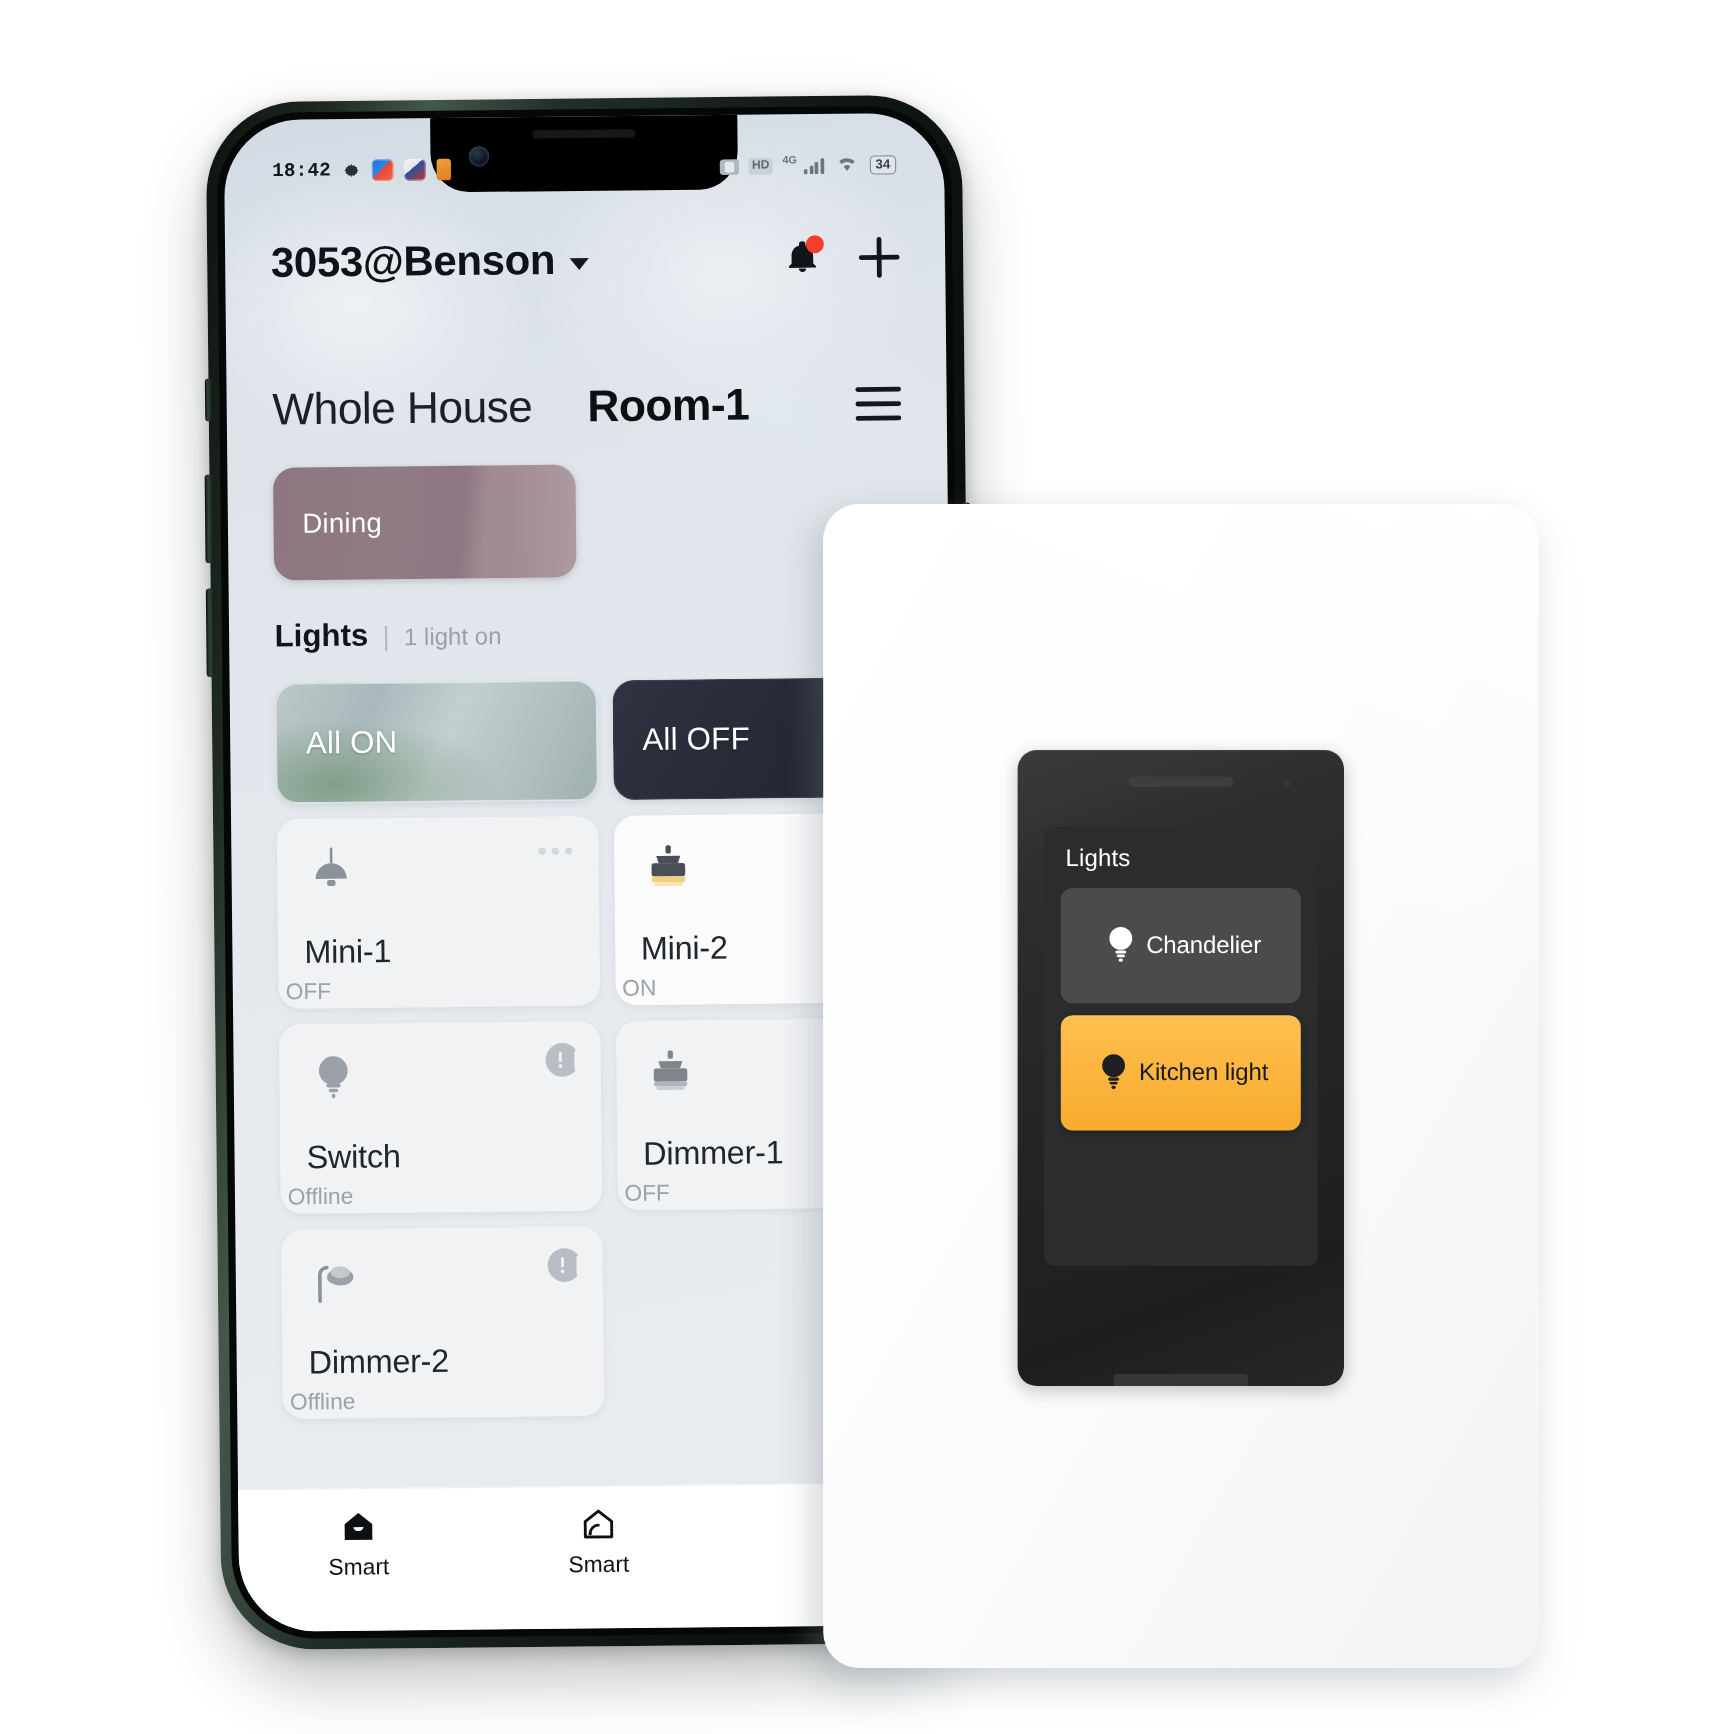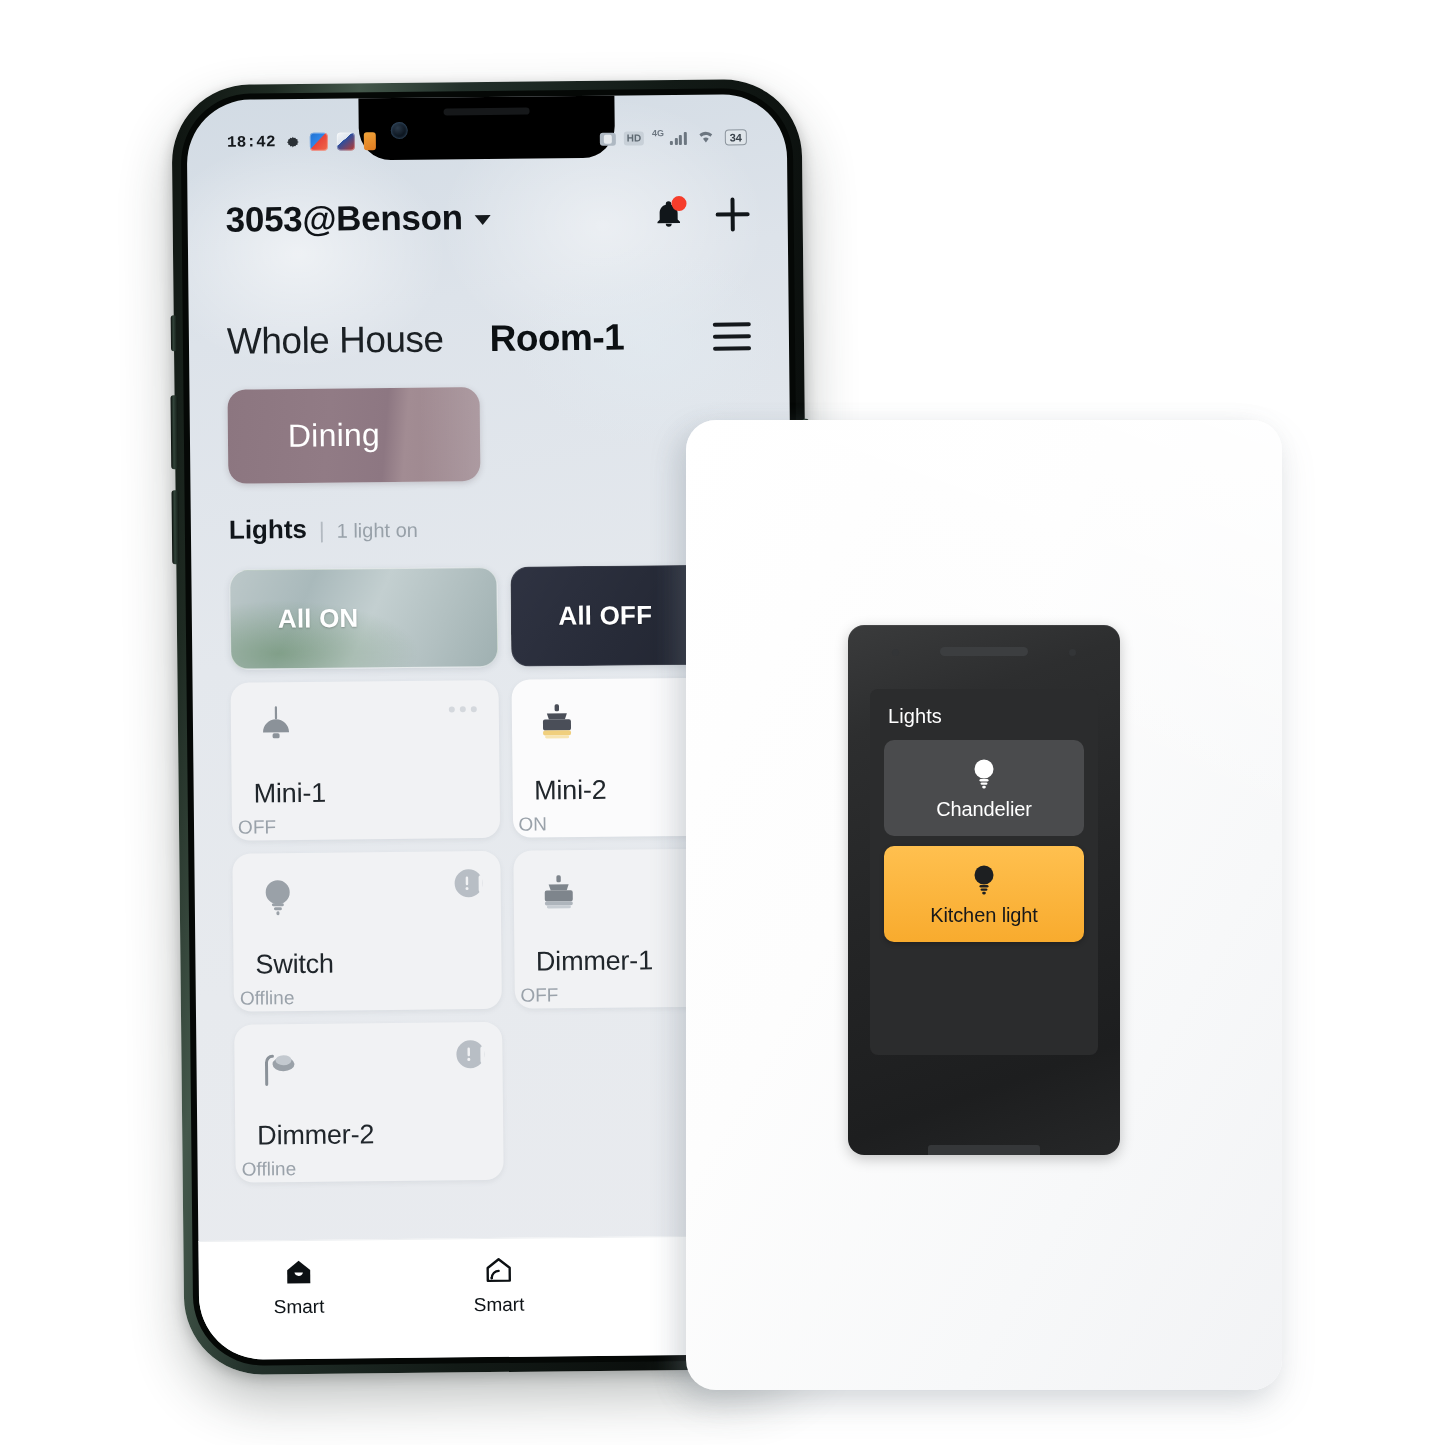--- a/index.html
+++ b/index.html
@@ -132,21 +132,21 @@
     width:252px;height:94px;border-radius:18px;position:relative;overflow:hidden;
     background:linear-gradient(95deg,#8c7680 0%,#917b85 40%,#8d7782 62%,#a28c93 70%,#9a848c 100%);
     box-shadow:0 2px 6px rgba(80,70,78,.22);cursor:pointer;
   }
   .scene-card::after{
     content:"";position:absolute;right:0;top:0;width:60px;height:100%;
     background:linear-gradient(90deg,rgba(255,255,255,0),rgba(255,255,255,.18));
   }
   .scene-label{
     position:absolute;left:24px;top:50%;transform:translateY(-50%);
-    font-size:32px;color:#ffffff;letter-spacing:.2px;margin-left:36px;
+    font-size:23px;color:#ffffff;letter-spacing:.2px;
   }
 
   
   .sec-title{
     position:absolute;left:38px;top:415px;display:flex;align-items:baseline;gap:12px;z-index:5;
   }
   .sec-title .main{font-size:26px;font-weight:700;color:#10151a;}
   .sec-title .div{font-size:22px;color:#b3bac1;}
   .sec-title .sub{font-size:20px;color:#98a1a9;}
 
@@ -164,23 +164,22 @@
       radial-gradient(ellipse at 18% 85%,rgba(96,138,96,.55),rgba(96,138,96,0) 45%),
       linear-gradient(115deg,#bcc8c9 0%,#a9b9bb 28%,#c3cfd0 52%,#b2c0c1 76%,#9fb0b1 100%);
     border:1.5px solid rgba(255,255,255,.55);
   }
   .allbtn.off{
     background:linear-gradient(120deg,#2f3342 0%,#272b38 45%,#1f222d 100%);
     border:1.5px solid rgba(255,255,255,.10);
   }
   .allbtn span{
     position:absolute;left:24px;top:50%;transform:translateY(-50%);
-    font-size:26px;color:#ffffff;font-weight:700;letter-spacing:.2px;
+    font-size:26px;color:#ffffff;font-weight:400;letter-spacing:.2px;
     text-shadow:0 1px 2px rgba(0,0,0,.22);
-    margin-left:23px;
   }
 
   .dev{
     height:158px;border-radius:18px;background:#f1f2f4;position:relative;cursor:pointer;
     box-shadow:0 2px 5px rgba(100,110,120,.10);
   }
   .dev.bright{background:#fbfbfc;}
   .dev-icon{position:absolute;left:22px;top:20px;width:46px;height:46px;}
   .dev-name{position:absolute;left:22px;top:96px;font-size:27px;color:#20262b;letter-spacing:-.2px;}
   .dev-state{position:absolute;left:6px;top:134px;font-size:19px;color:#9aa2aa;}
@@ -234,21 +233,21 @@
     position:absolute;left:50%;transform:translateX(-50%);bottom:0px;
     width:112px;height:10px;border-radius:3px 3px 0 0;background:#353739;
   }
   .sw-screen{
     position:absolute;left:22px;right:22px;top:64px;height:366px;
     background:#2b2c2d;border-radius:8px;padding:14px 14px 0 14px;box-sizing:border-box;
   }
   .sw-title{font-size:20px;color:#ffffff;margin:2px 0 12px 4px;letter-spacing:.1px;}
   .sw-btn{
     height:96px;border-radius:10px;margin-bottom:10px;position:relative;cursor:pointer;
-    display:flex;flex-direction:column;align-items:center;justify-content:center;gap:4px;
+    display:flex;flex-direction:row;align-items:center;justify-content:center;gap:4px;
   }
   .sw-btn.idle{background:#4a4b4d;}
   .sw-btn.active{background:linear-gradient(180deg,#ffc04f 0%,#f8ab2e 100%);box-shadow:0 2px 5px rgba(0,0,0,.25);}
   .sw-btn.dim{background:#363738;}
   .sw-btn-label{font-size:20px;letter-spacing:-.1px;}
   .sw-btn.idle .sw-btn-label{color:#ffffff;}
   .sw-btn.active .sw-btn-label{color:#17181a;font-weight:500;}
   .sw-btn.dim .sw-btn-label{color:#7d7e80;}
   .bulb{width:34px;height:38px;}
 </style>

